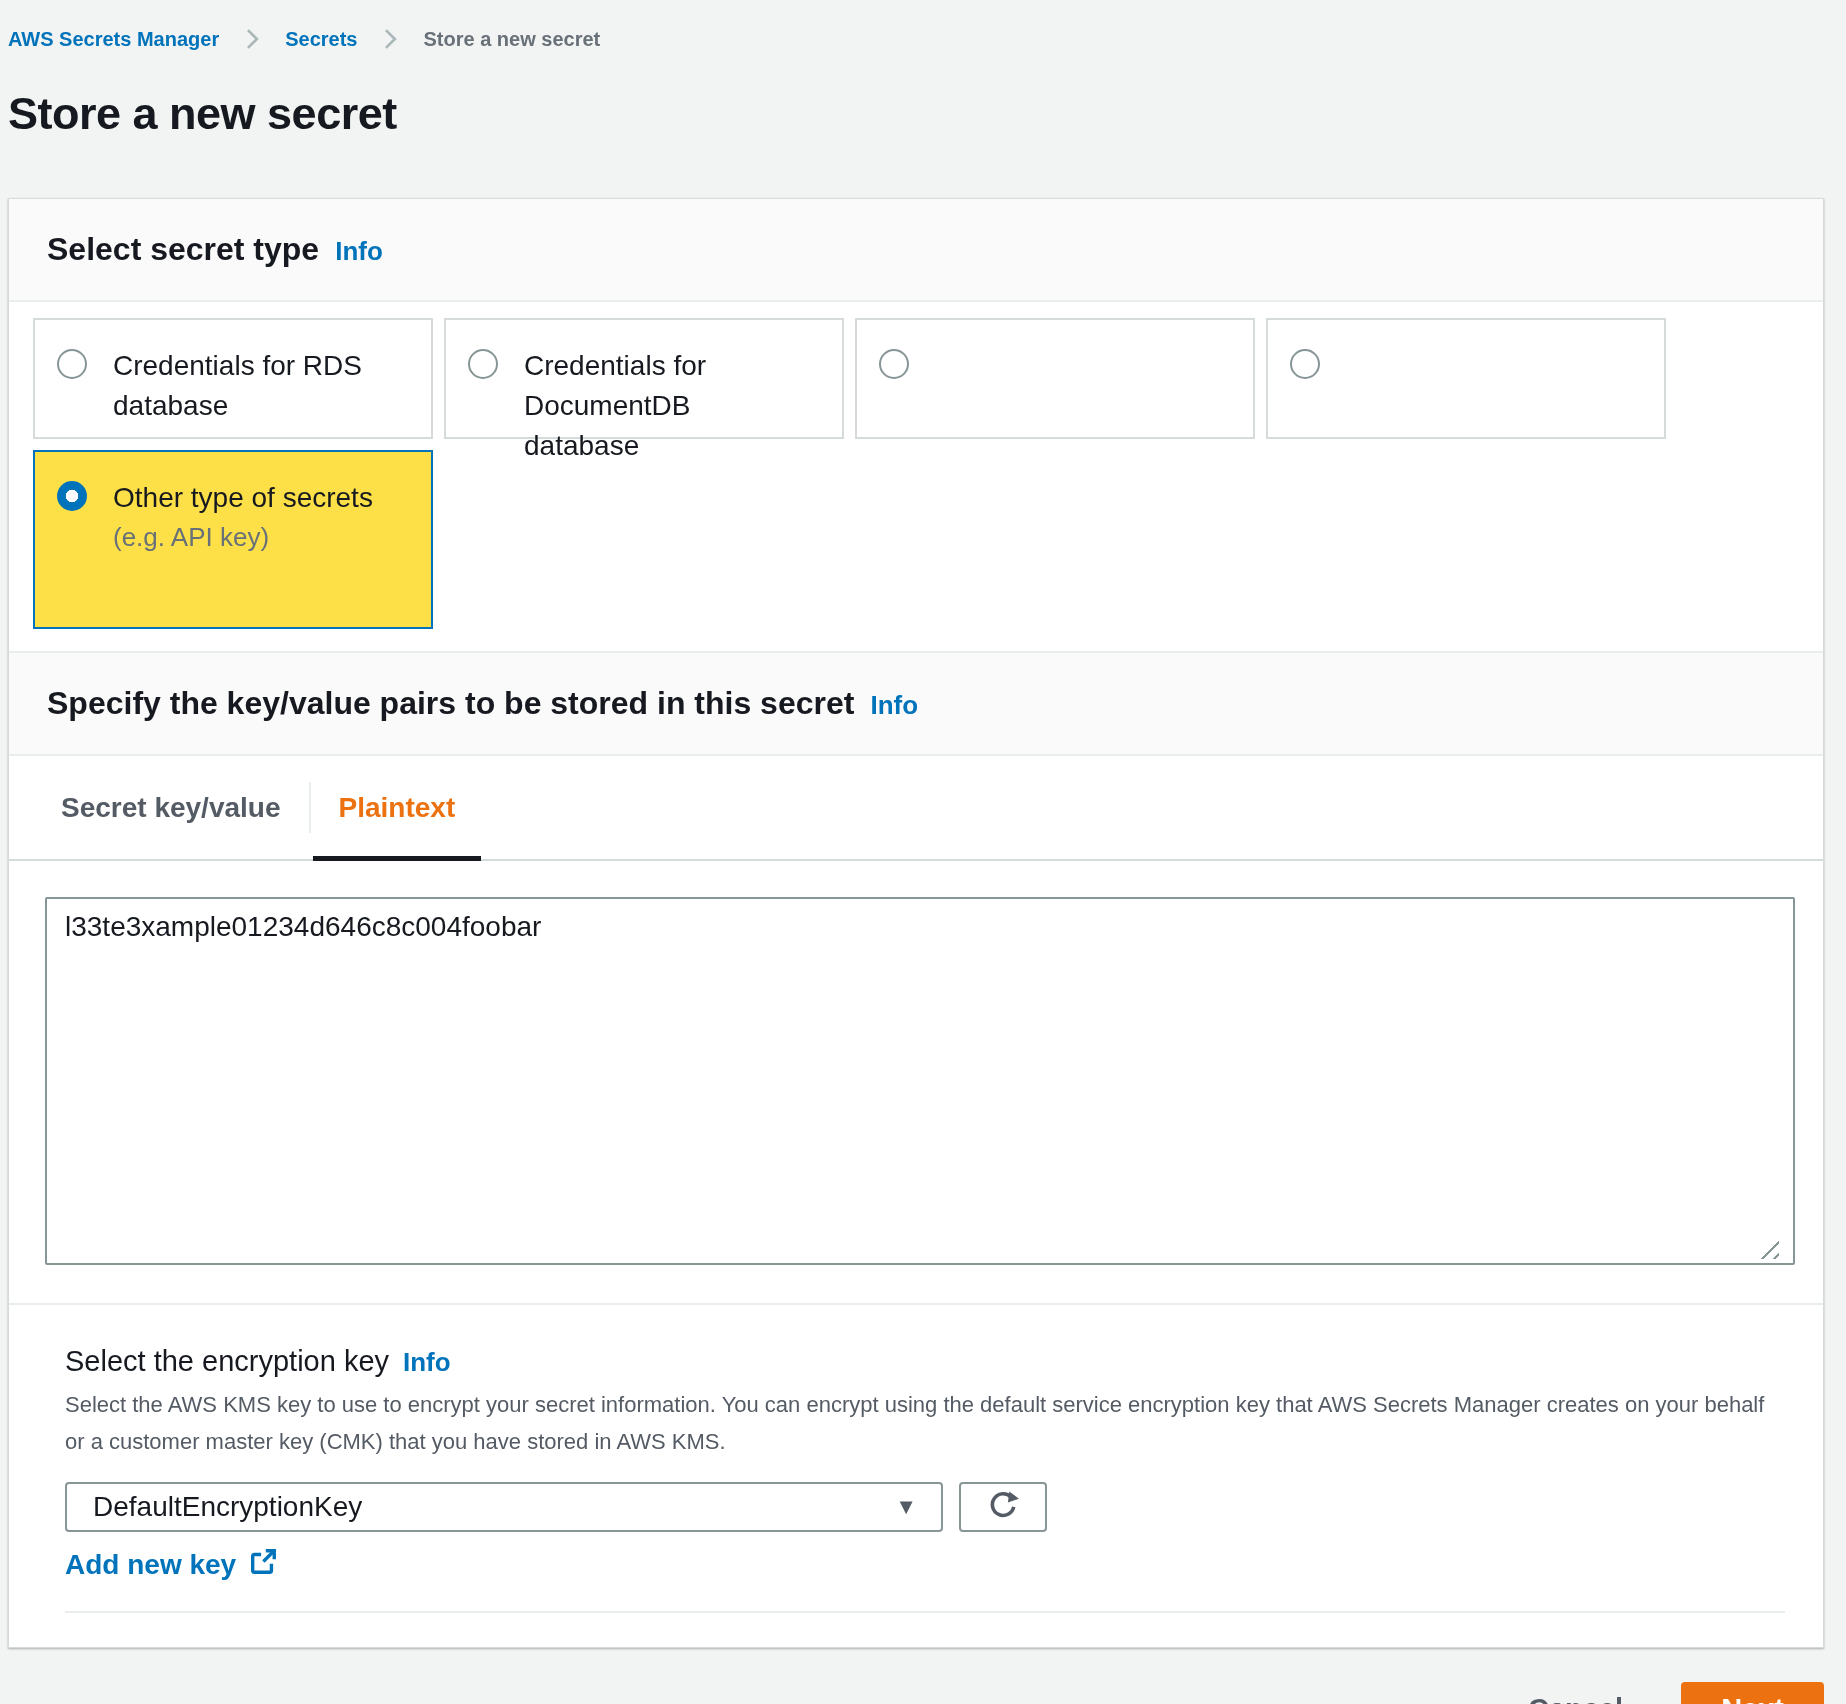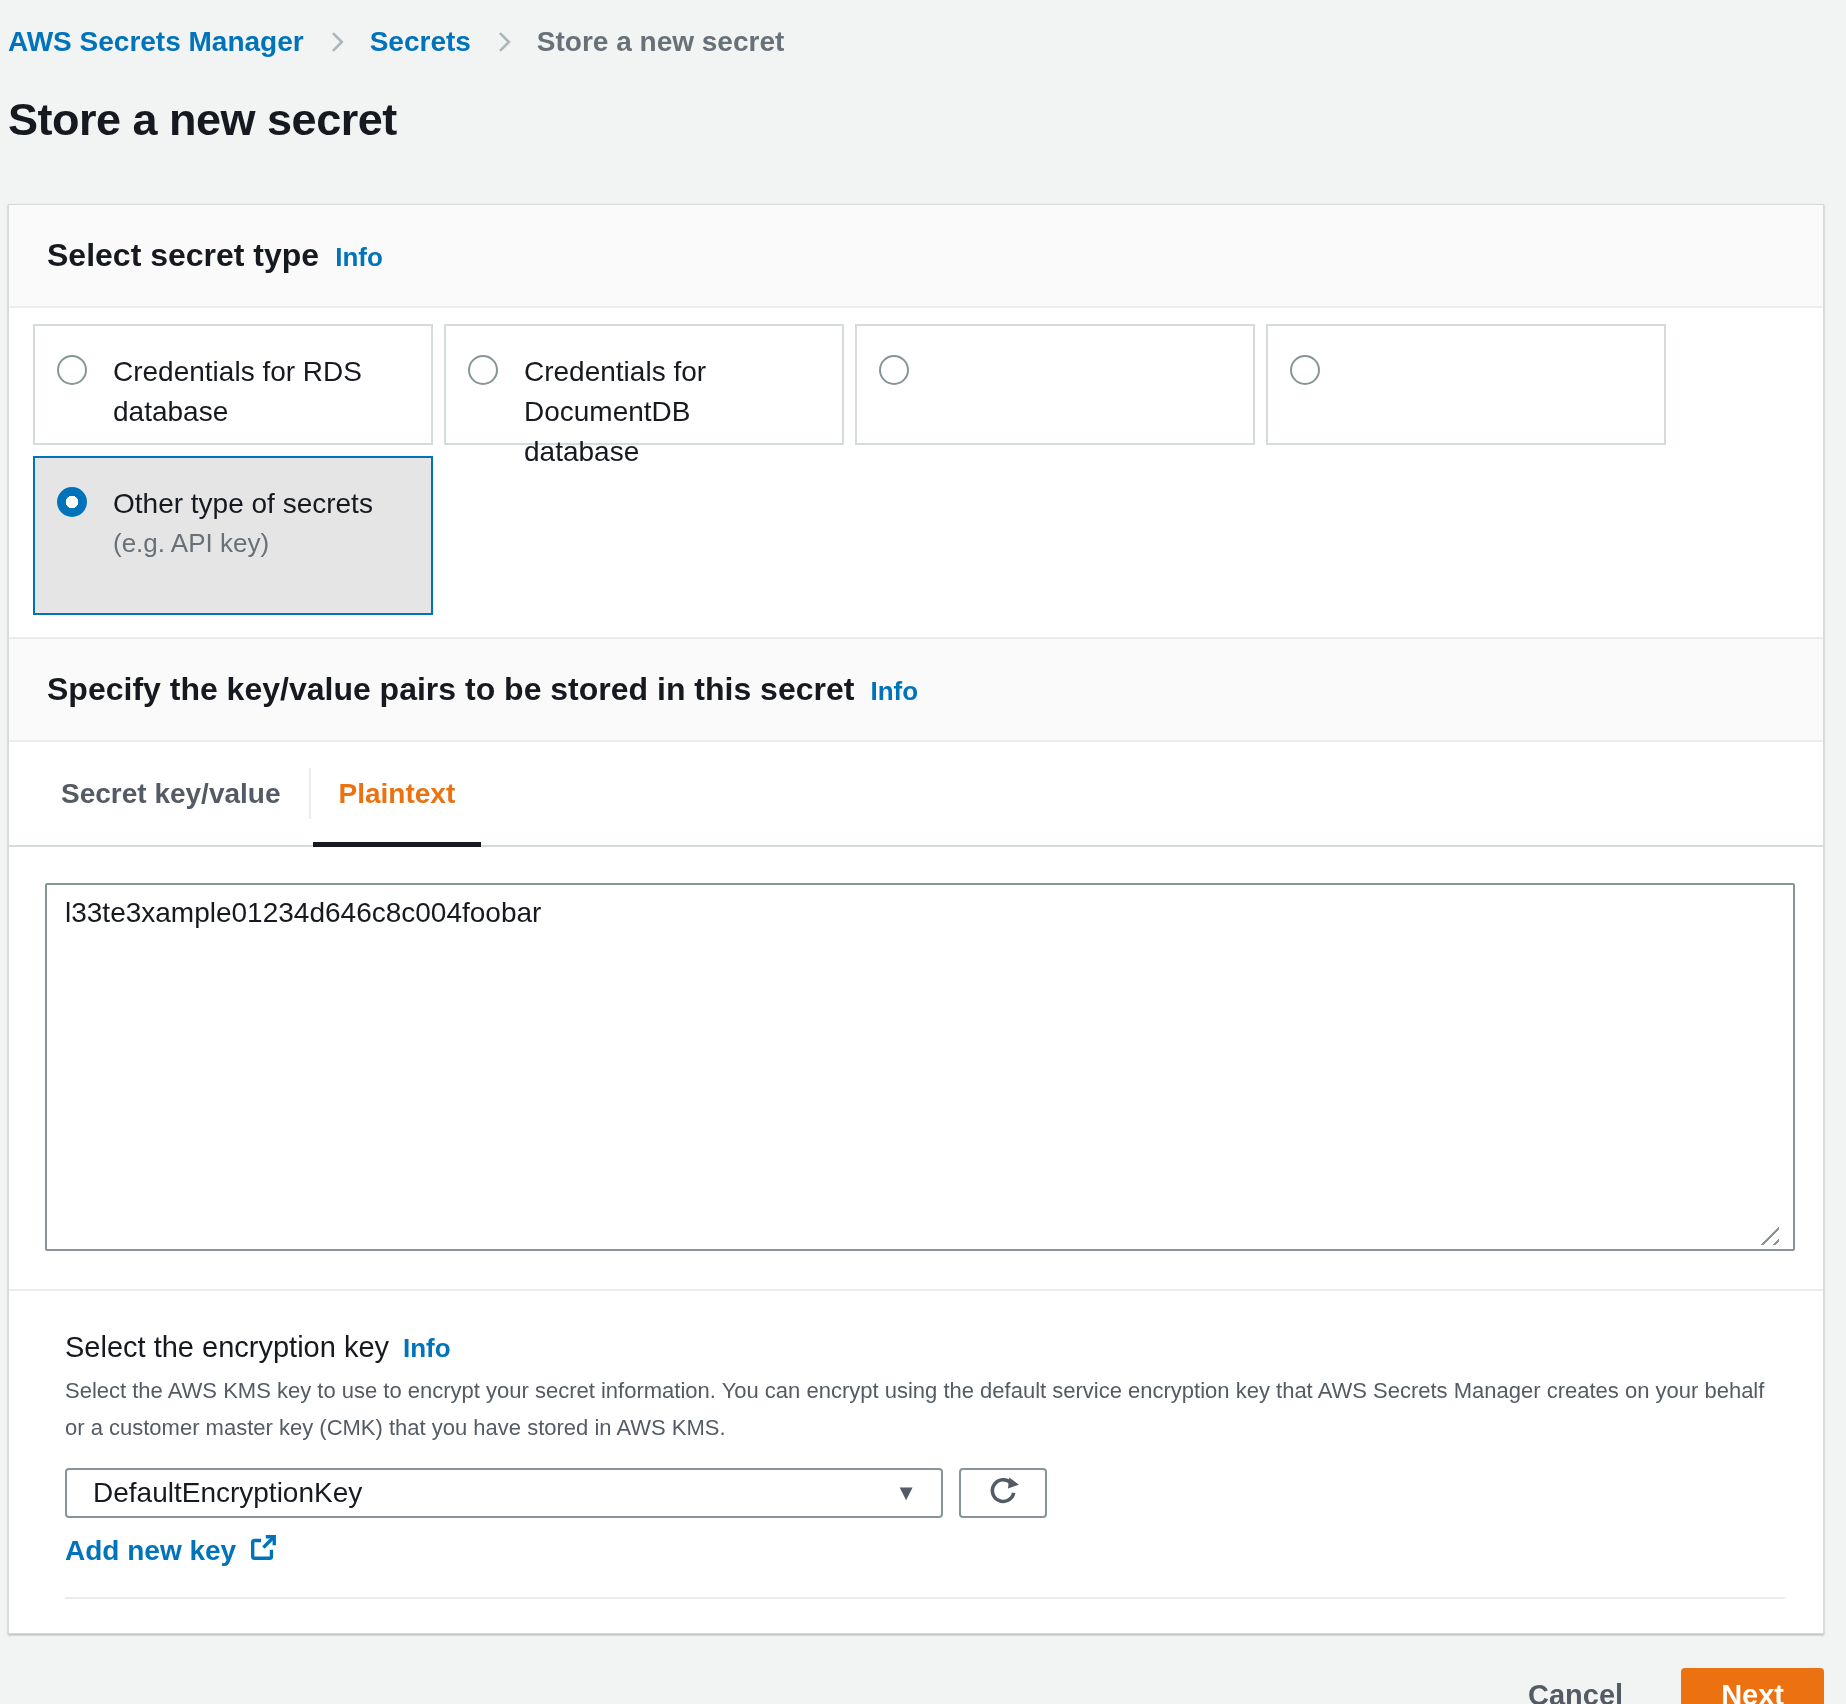--- a/index.html
+++ b/index.html
@@ -7,21 +7,21 @@
   body {
     width:1846px; height:1704px;
     background:#f2f3f3;
     font-family:"Liberation Sans","DejaVu Sans",sans-serif;
     color:#16191f;
     overflow:hidden;
   }
   .page { padding:20px 22px 0 8px; }
 
   
-  .breadcrumb { display:flex; align-items:center; gap:20px; font-size:28px; margin-top:6px; }
+  .breadcrumb { display:flex; align-items:center; gap:20px; font-size:20px; margin-top:6px; }
   .breadcrumb a { color:#0073bb; text-decoration:none; font-weight:600; cursor:pointer; }
   .breadcrumb .current { color:#687078; font-weight:600; }
   .crumb-sep { display:flex; align-items:center; }
 
   
   h1.page-title { font-size:45px; font-weight:700; color:#16191f; margin:36px 0 0 0; letter-spacing:-0.5px; }
 
   
   .card {
     margin-top:58px;
@@ -44,21 +44,21 @@
   .tile-row { display:flex; gap:11px; }
   .tile-row + .tile-row { margin-top:11px; }
   .tile {
     width:400px; height:121px;
     border:2px solid #d5dbdb;
     background:#fff;
     display:flex; align-items:flex-start; gap:26px;
     padding:26px 20px 0 22px;
     cursor:pointer;
   }
-  .tile.selected { border-color:#0073bb; background:#e5e5e5; height:159px; }
+  .tile.selected { border-color:#0073bb; background:#fde047; height:179px; }
   .radio {
     width:30px; height:30px; border-radius:50%;
     border:2px solid #879596; background:#fff; flex:none; margin-top:3px;
   }
   .radio.checked {
     border:none;
     background:radial-gradient(circle, #ffffff 0 6px, #0073bb 6.5px);
   }
   .tile-label { font-size:28px; line-height:40px; color:#16191f; }
   .tile-1 .tile-label { max-width:260px; }

